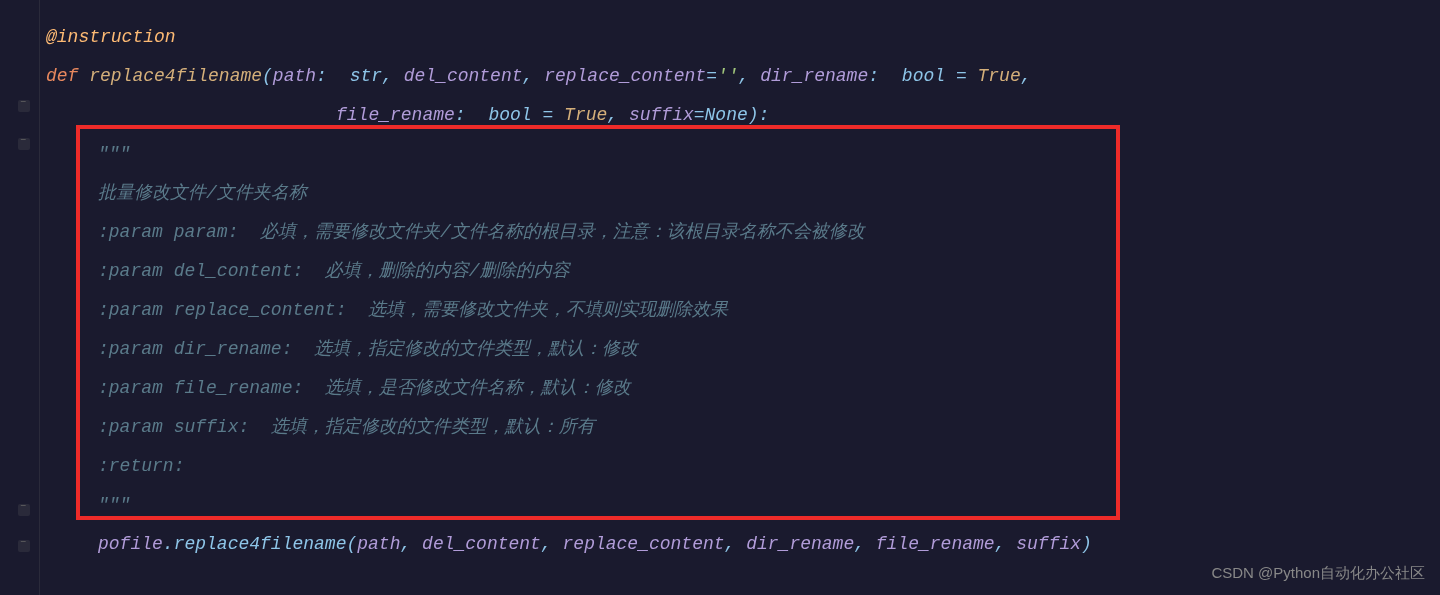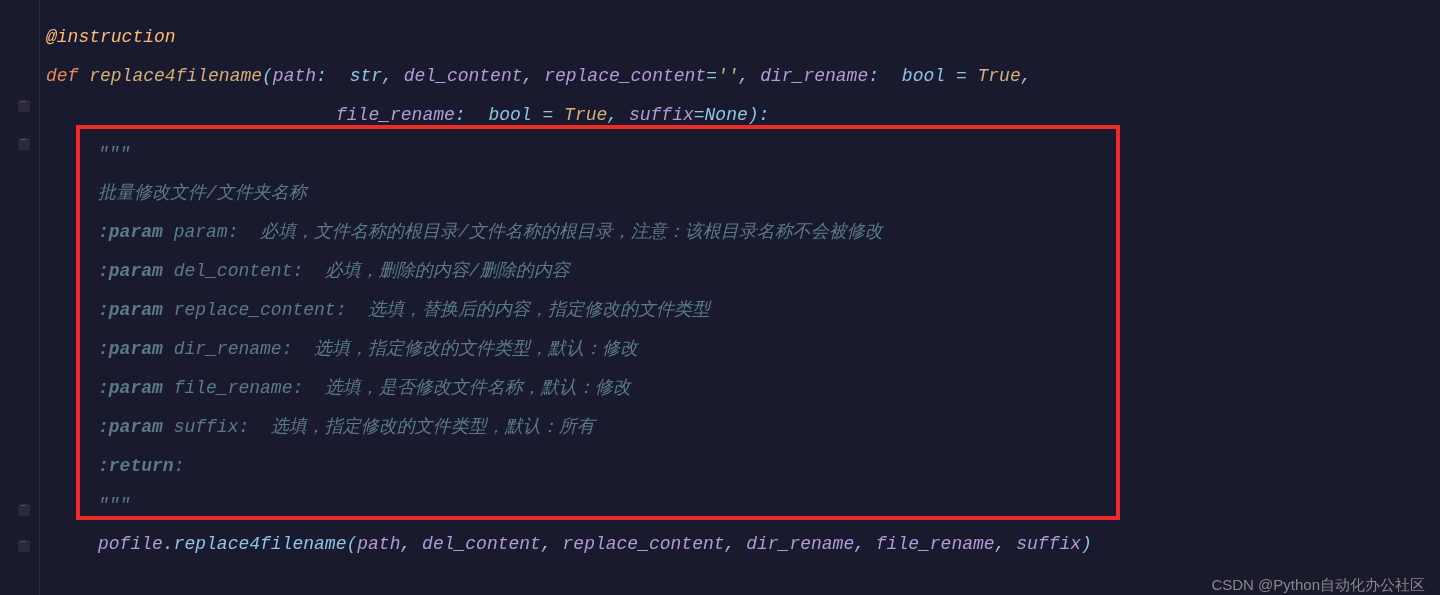--- a/index.html
+++ b/index.html
@@ -53,41 +53,41 @@
     .keyword { color: #e8885e; }
     .func-name { color: #d4af7a; }
     .param { color: #b19cd9; }
     .type { color: #8ec5e8; margin-left: 12px; }
     .operator { color: #8ec5e8; }
     .string { color: #a2c77c; }
     .builtin { color: #d4af7a; }
     .punct { color: #8ec5e8; }
     .none-val { color: #8ec5e8; }
     .docstring { color: #5a7a8a; }
-    .doc-tag { color: #5a7a8a; font-weight: bold; }
+    .doc-tag { color: #5a7a8a; font-weight: normal; }
     .doc-param-name { color: #5a7a8a; font-style: italic; }
     .call-obj { color: #b19cd9; }
     .call-method { color: #8ec5e8; }
     .call-arg { color: #b19cd9; }
     
     .red-box {
       position: absolute;
       left: 76px;
       top: 125px;
       width: 1044px;
       height: 395px;
       border: 4px solid #ee2b29;
       pointer-events: none;
     }
     .indent1 { padding-left: 52px; }
     .indent2 { padding-left: 290px; }
     .watermark {
       position: absolute;
       right: 15px;
-      bottom: 0;
+      bottom: 12px;
       color: #888;
       font-size: 15px;
       font-style: normal;
       font-family: sans-serif;
     }
     .line { white-space: pre; display: block; }
   </style>
 </head>
 <body>
 
@@ -103,25 +103,25 @@
   <span class="line"><span class="decorator">@instruction</span></span>
 
   <span class="line"><span class="keyword">def</span> <span class="func-name">replace4filename</span><span class="punct">(</span><span class="param">path</span><span class="punct">: </span><span class="type">str</span><span class="punct">, </span><span class="param">del_content</span><span class="punct">, </span><span class="param">replace_content</span><span class="operator">=</span><span class="string">''</span><span class="punct">, </span><span class="param">dir_rename</span><span class="punct">: </span><span class="type">bool</span> <span class="operator">=</span> <span class="builtin">True</span><span class="punct">,</span></span>
 
   <span class="line indent2"><span class="param">file_rename</span><span class="punct">: </span><span class="type">bool</span> <span class="operator">=</span> <span class="builtin">True</span><span class="punct">, </span><span class="param">suffix</span><span class="operator">=</span><span class="none-val">None</span><span class="punct">):</span></span>
 
   <span class="line indent1"><span class="docstring">"""</span></span>
 
   <span class="line indent1"><span class="docstring">批量修改文件/文件夹名称</span></span>
 
-  <span class="line indent1"><span class="doc-tag">:param</span> <span class="doc-param-name">param:</span><span class="docstring">  必填，文件名称的根目录/文件名称的根目录，注意：该根目录名称不会被修改</span></span>
+  <span class="line indent1"><span class="doc-tag">:param</span> <span class="doc-param-name">param:</span><span class="docstring">  必填，需要修改文件夹/文件名称的根目录，注意：该根目录名称不会被修改</span></span>
 
   <span class="line indent1"><span class="doc-tag">:param</span> <span class="doc-param-name">del_content:</span><span class="docstring">  必填，删除的内容/删除的内容</span></span>
 
-  <span class="line indent1"><span class="doc-tag">:param</span> <span class="doc-param-name">replace_content:</span><span class="docstring">  选填，替换后的内容，指定修改的文件类型</span></span>
+  <span class="line indent1"><span class="doc-tag">:param</span> <span class="doc-param-name">replace_content:</span><span class="docstring">  选填，需要修改文件夹，不填则实现删除效果</span></span>
 
   <span class="line indent1"><span class="doc-tag">:param</span> <span class="doc-param-name">dir_rename:</span><span class="docstring">  选填，指定修改的文件类型，默认：修改</span></span>
 
   <span class="line indent1"><span class="doc-tag">:param</span> <span class="doc-param-name">file_rename:</span><span class="docstring">  选填，是否修改文件名称，默认：修改</span></span>
 
   <span class="line indent1"><span class="doc-tag">:param</span> <span class="doc-param-name">suffix:</span><span class="docstring">  选填，指定修改的文件类型，默认：所有</span></span>
 
   <span class="line indent1"><span class="doc-tag">:return</span><span class="docstring">:</span></span>
 
   <span class="line indent1"><span class="docstring">"""</span></span>

